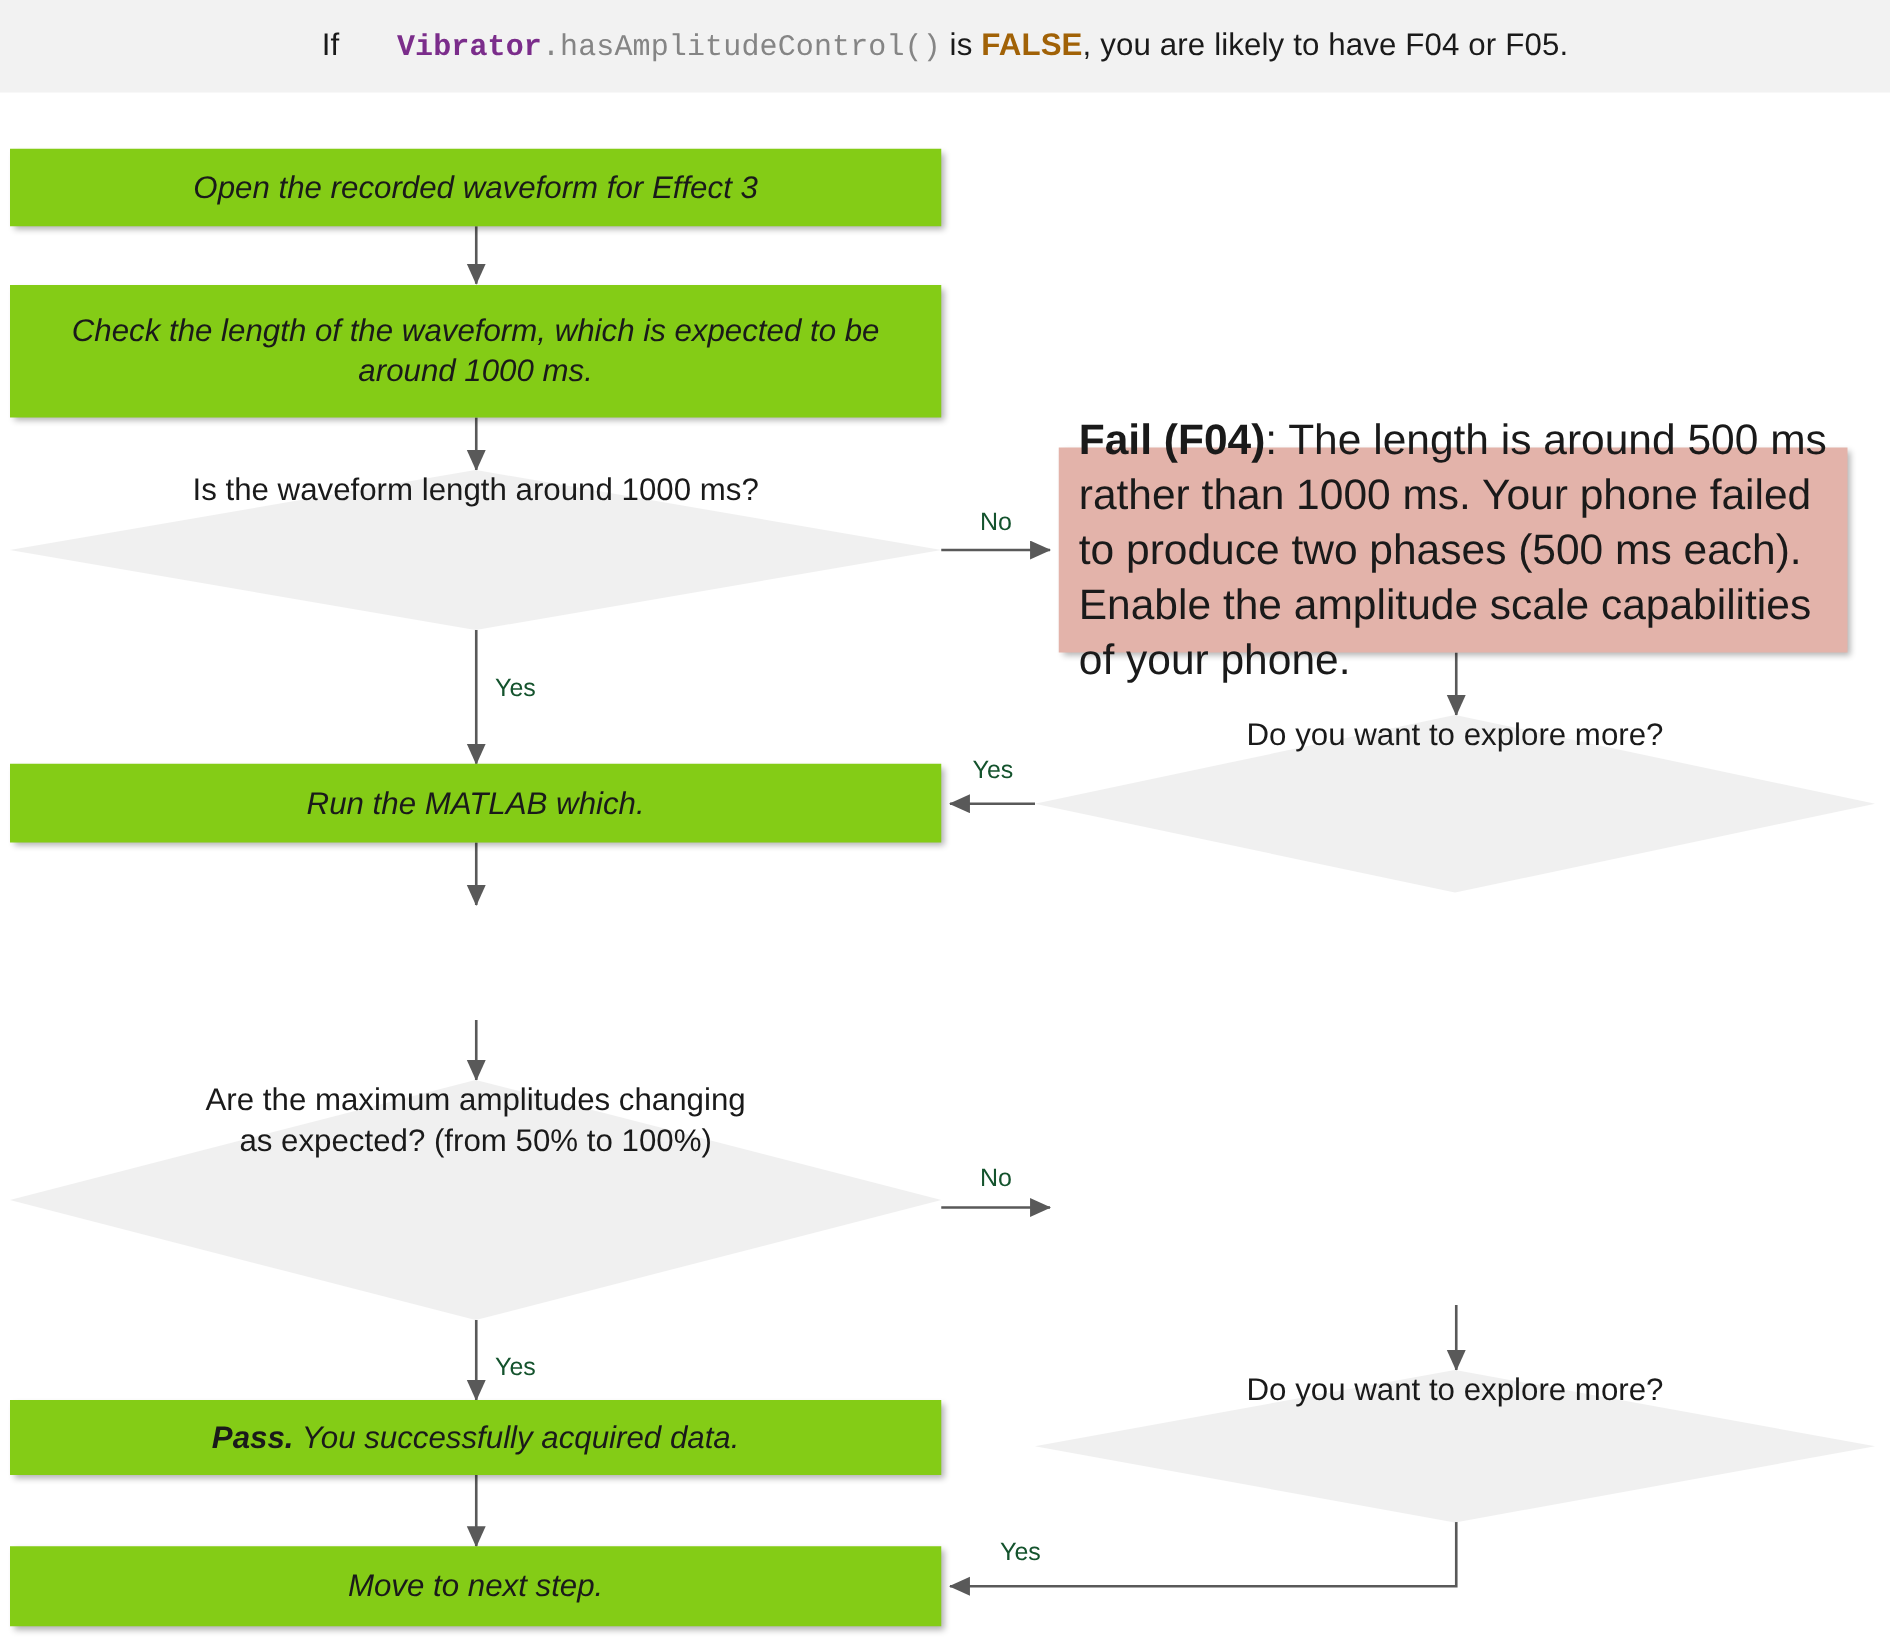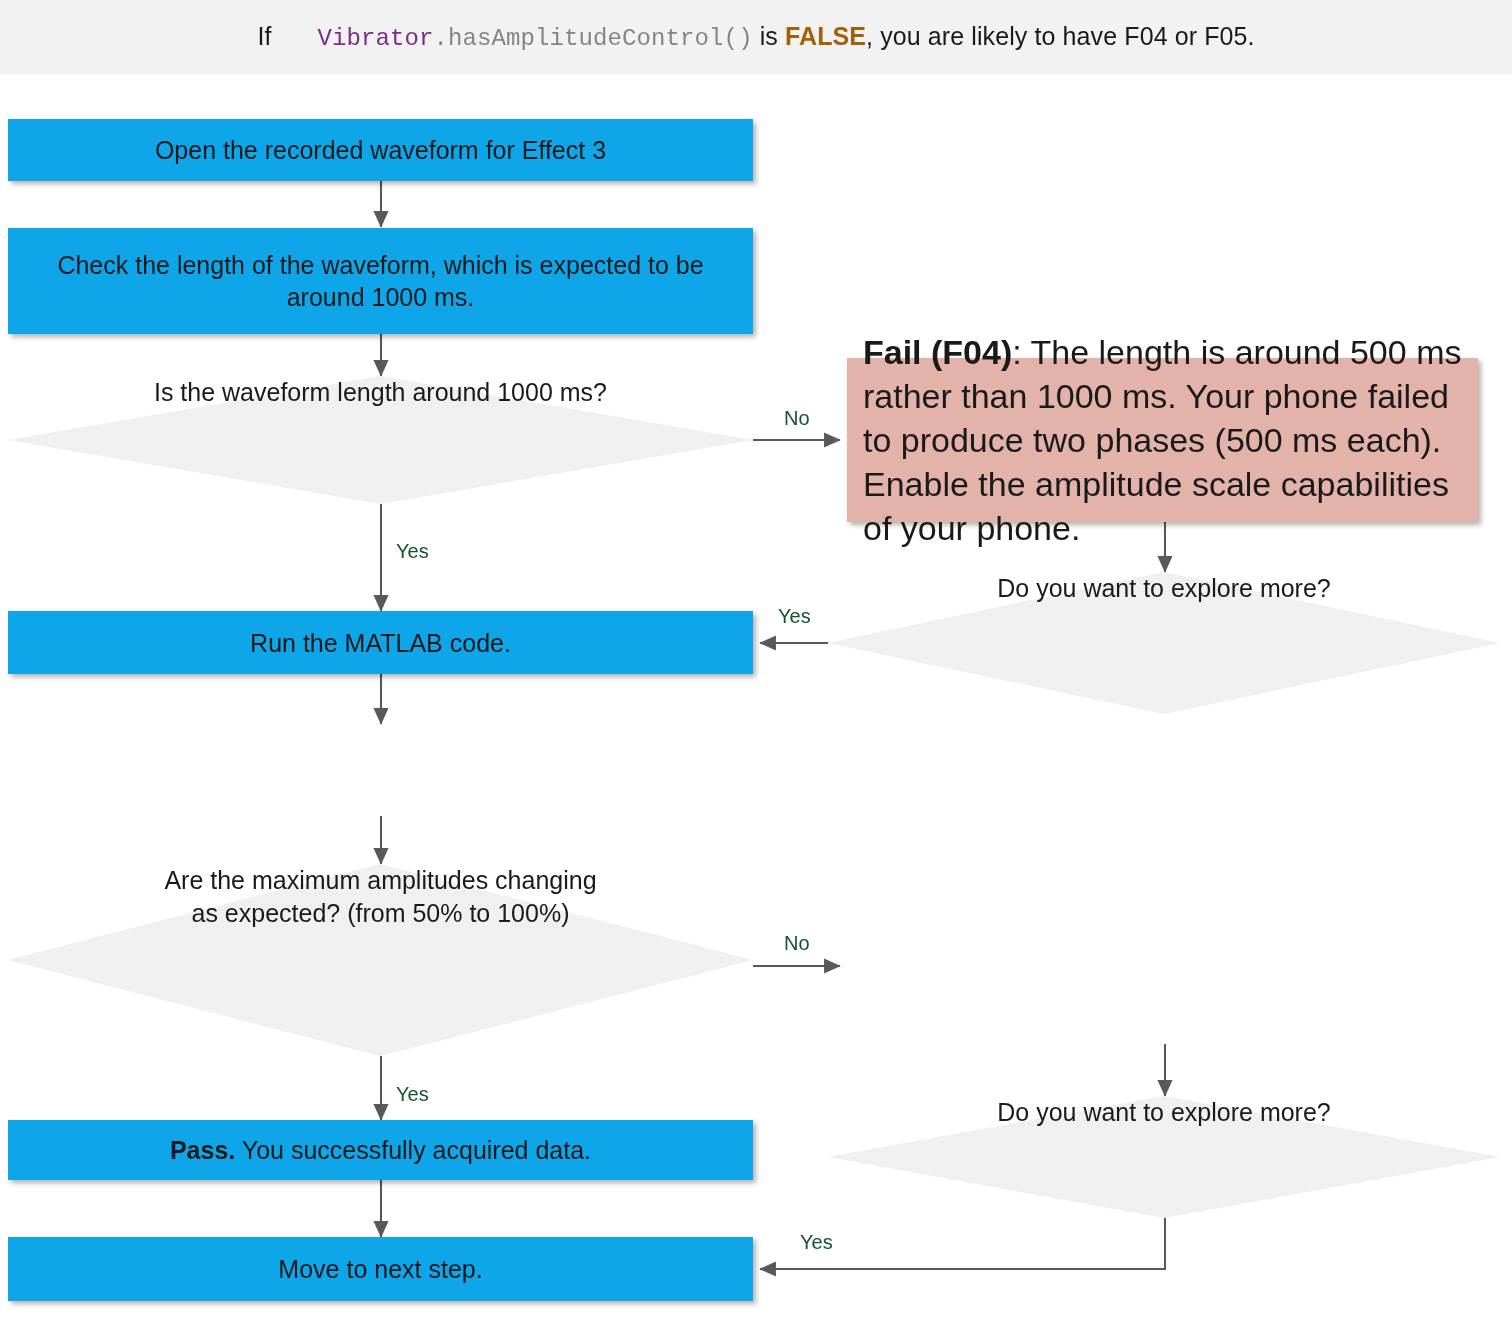--- a/index.html
+++ b/index.html
@@ -33,21 +33,21 @@
     line-height: 1.2;
     white-space: nowrap;
     letter-spacing: 0.1px;
   }
   .mono {
     font-family: "Liberation Mono", "DejaVu Sans Mono", monospace;
     font-size: 24px;
   }
   .code-class {
     color: #7b2d8b;
-    font-weight: normal;
+    font-weight: bold;
     margin-left: 39px;
   }
   .code-method {
     color: #858585;
   }
   .kw-false {
     color: #a16207;
     font-weight: bold;
   }
 
@@ -60,29 +60,30 @@
     height: 1246px;
   }
 
   
   .node {
     position: absolute;
     box-sizing: border-box;
   }
 
   .process-box {
-    background: #0ea5e9;
+    background: #84cc16;
     box-shadow: 3px 3px 5px rgba(0,0,0,0.30);
     display: flex;
     align-items: center;
     justify-content: center;
     text-align: center;
     padding: 6px 14px;
     font-size: 25px;
     line-height: 1.28;
+    font-style: italic;
   }
 
   .fail-box {
     background: #e3b3aa;
     box-shadow: 3px 3px 5px rgba(0,0,0,0.30);
     display: flex;
     align-items: center;
     justify-content: flex-start;
     text-align: left;
     padding: 10px 16px;
@@ -183,21 +184,21 @@
   <div class="node process-box" style="left:8px; top:154px; width:745px; height:106px;">
     <span>Check the length of the waveform, which is expected to be around 1000 ms.</span>
   </div>
 
   <div class="node decision" style="left:8px; top:302px; width:745px; height:128px;">
     <div class="dia-shape"></div>
     <div class="dia-text">Is the waveform length around 1000 ms?</div>
   </div>
 
   <div class="node process-box" style="left:8px; top:537px; width:745px; height:63px;">
-    <span>Run the MATLAB code.</span>
+    <span>Run the MATLAB which.</span>
   </div>
 
 
   <div class="node decision" style="left:8px; top:790px; width:745px; height:192px;">
     <div class="dia-shape"></div>
     <div class="dia-text">Are the maximum amplitudes changing as expected? (from 50% to 100%)</div>
   </div>
 
   <div class="node process-box" style="left:8px; top:1046px; width:745px; height:60px;">
     <span>

